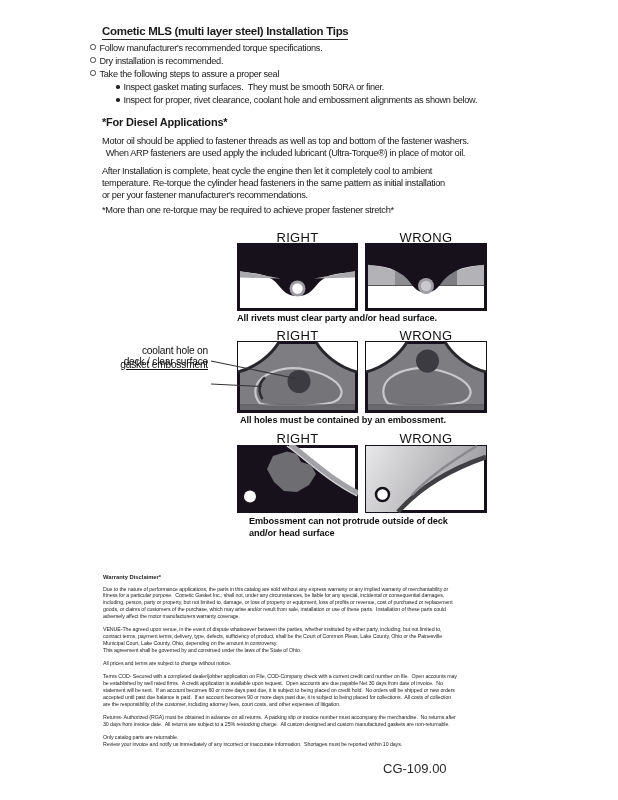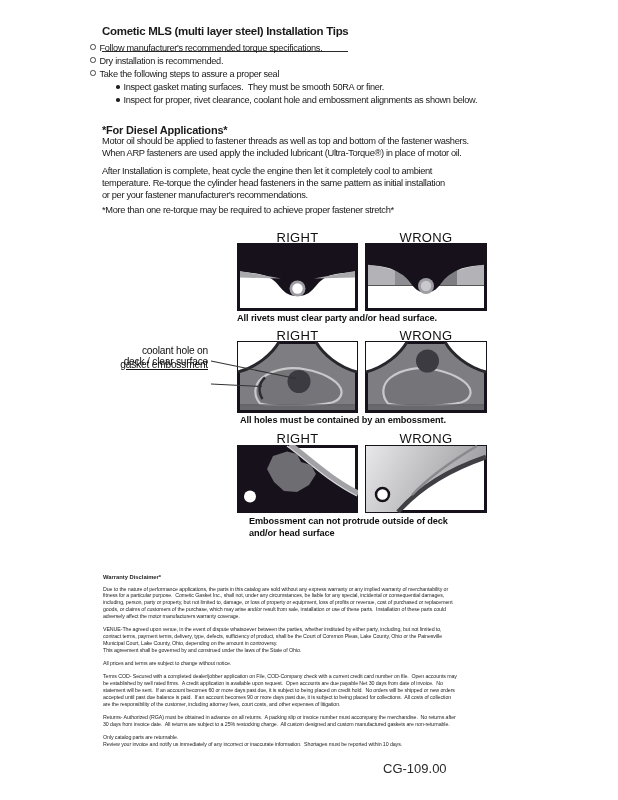--- a/index.html
+++ b/index.html
@@ -1,27 +1,27 @@
 <!DOCTYPE html>
 <html><head>
 <meta charset="utf-8">
 <style>
   html,body{margin:0;padding:0;background:#ffffff;}
   .page{position:relative;width:618px;height:800px;background:#ffffff;overflow:hidden;
         font-family:"Liberation Sans", sans-serif;color:#1a1a1a;}
   .title{position:absolute;left:102px;top:25px;font-size:11.5px;font-weight:bold;letter-spacing:-0.3px;
-         border-bottom:1.5px solid #2a2a2a;padding-bottom:14px;}
+         border-bottom:1.5px solid #2a2a2a;padding-bottom:2px;}
   .tips{position:absolute;left:90px;top:43px;}
   .tip{height:13px;font-size:9.2px;letter-spacing:-0.3px;white-space:pre;}
   .om{display:inline-block;width:3.5px;height:3.5px;border:1px solid #444;border-radius:50%;
       margin-right:4px;vertical-align:1.5px;}
   .subtips{position:absolute;left:116px;top:82px;}
   .fm{display:inline-block;width:3.5px;height:3.5px;background:#222;border-radius:50%;
       margin-right:4px;vertical-align:1.5px;}
-  .h2{position:absolute;left:102px;top:124px;font-size:11px;font-weight:bold;letter-spacing:-0.2px;}
+  .h2{position:absolute;left:102px;top:116px;font-size:11px;font-weight:bold;letter-spacing:-0.2px;}
   .para{position:absolute;left:102px;font-size:9.3px;line-height:12.2px;letter-spacing:-0.35px;white-space:pre;}
   .dlabel{position:absolute;font-size:13px;font-weight:500;color:#111;text-align:center;letter-spacing:0.3px;}
   .dfig{position:absolute;}
   .cap{position:absolute;font-size:9.2px;font-weight:700;letter-spacing:-0.1px;color:#111;white-space:pre;line-height:11.5px;}
   .ann{position:absolute;font-size:10.2px;letter-spacing:-0.2px;color:#111;text-align:right;
        white-space:pre;line-height:11px;width:120px;left:88px;}
   .overlay{position:absolute;left:0;top:0;pointer-events:none;}
   .disc{position:absolute;left:103px;top:574px;width:460px;color:#1f1f1f;}
   .disc h3{margin:0 0 5.5px 0;font-size:5.8px;font-weight:bold;}
   .disc p{margin:0 0 6.2px 0;font-size:5.3px;line-height:6.9px;white-space:pre;letter-spacing:-0.1px;}
@@ -38,21 +38,21 @@
     <div class="tip"><span class="om"></span><span>Follow manufacturer's recommended torque specifications.</span></div>
     <div class="tip"><span class="om"></span><span>Dry installation is recommended.</span></div>
     <div class="tip"><span class="om"></span><span>Take the following steps to assure a proper seal</span></div>
   </div>
   <div class="subtips">
     <div class="tip"><span class="fm"></span><span>Inspect gasket mating surfaces.  They must be smooth 50RA or finer.</span></div>
     <div class="tip"><span class="fm"></span><span>Inspect for proper, rivet clearance, coolant hole and embossment alignments as shown below.</span></div>
   </div>
 
   <div class="h2">*For Diesel Applications*</div>
-  <div class="para" style="top:135px;">Motor oil should be applied to fastener threads as well as top and bottom of the fastener washers.
+  <div class="para" style="top:135px;text-align:center;">Motor oil should be applied to fastener threads as well as top and bottom of the fastener washers.
 When ARP fasteners are used apply the included lubricant (Ultra-Torque®) in place of motor oil.</div>
   <div class="para" style="top:165px;">After Installation is complete, heat cycle the engine then let it completely cool to ambient
 temperature. Re-torque the cylinder head fasteners in the same pattern as initial installation
 or per your fastener manufacturer's recommendations.</div>
   <div class="para" style="top:204px;">*More than one re-torque may be required to achieve proper fastener stretch*</div>
 
   <div class="dlabel" style="left:237px;top:230px;width:121px;">RIGHT</div>
   <div class="dlabel" style="left:365px;top:230px;width:122px;">WRONG</div>
   <svg class="dfig" style="left:237px;top:243px;" width="121" height="68" viewBox="0 0 121 68">
     <rect x="1.5" y="1.5" width="118" height="65" fill="#ffffff" stroke="#17111b" stroke-width="3"></rect>

